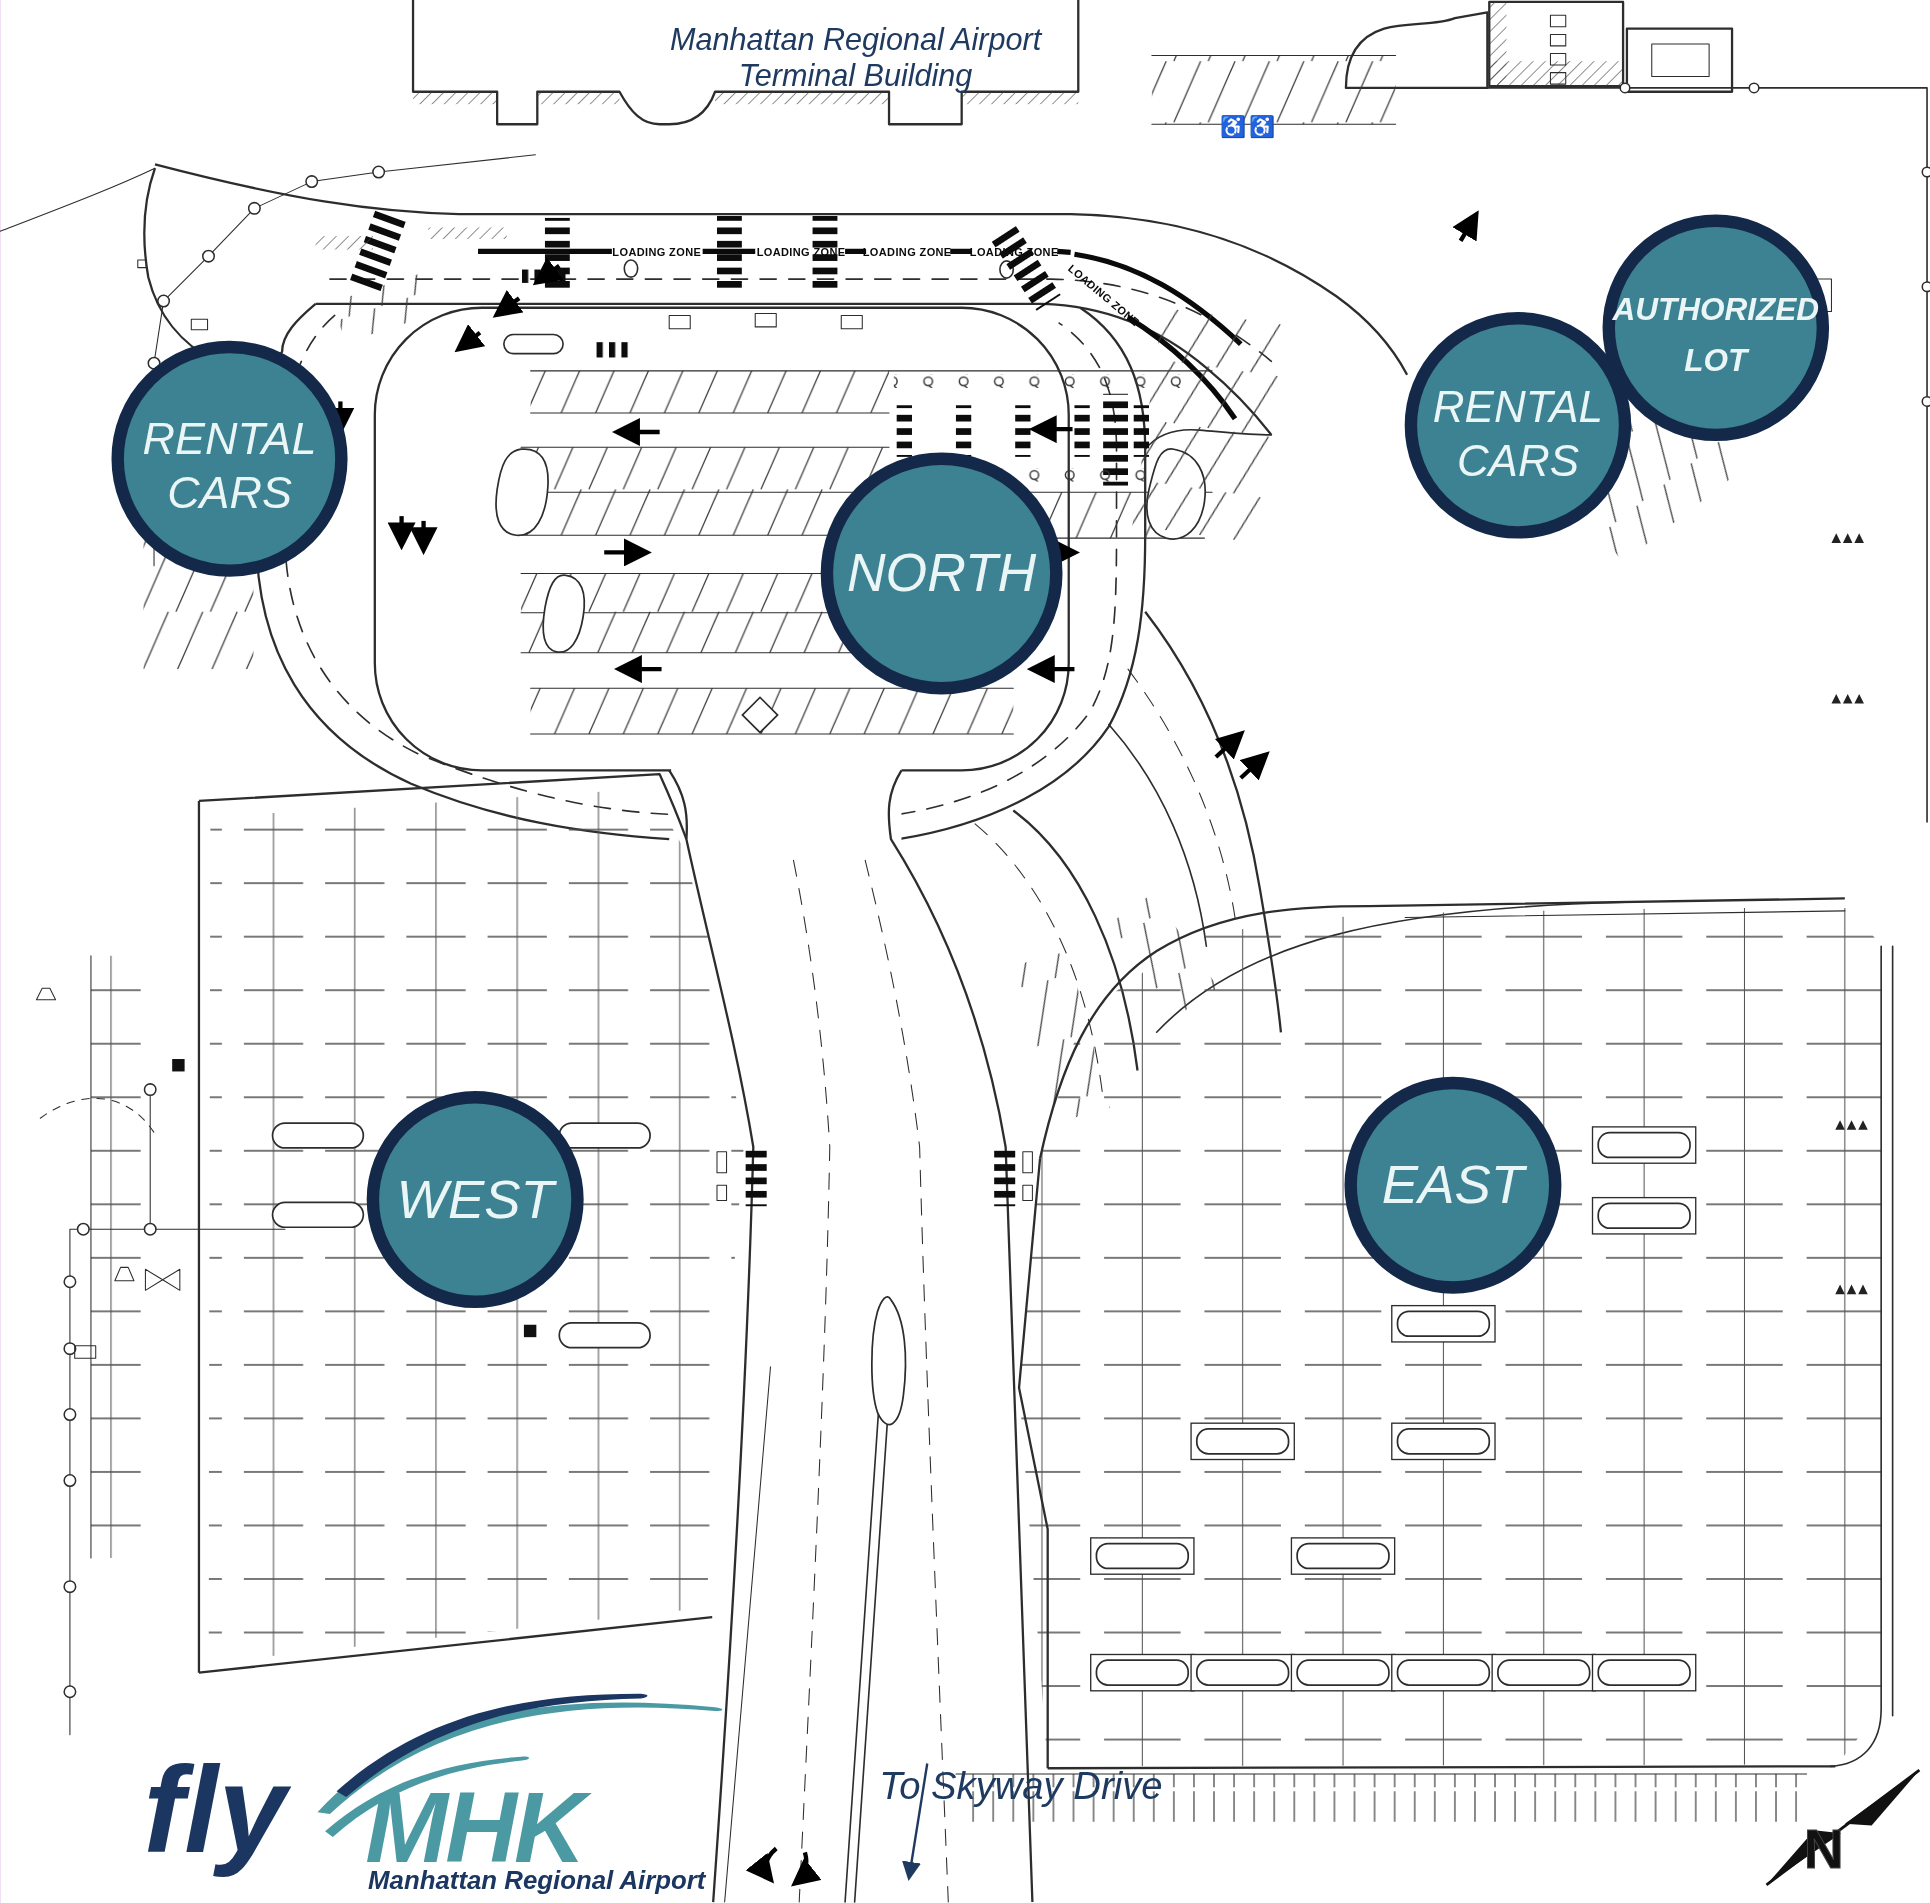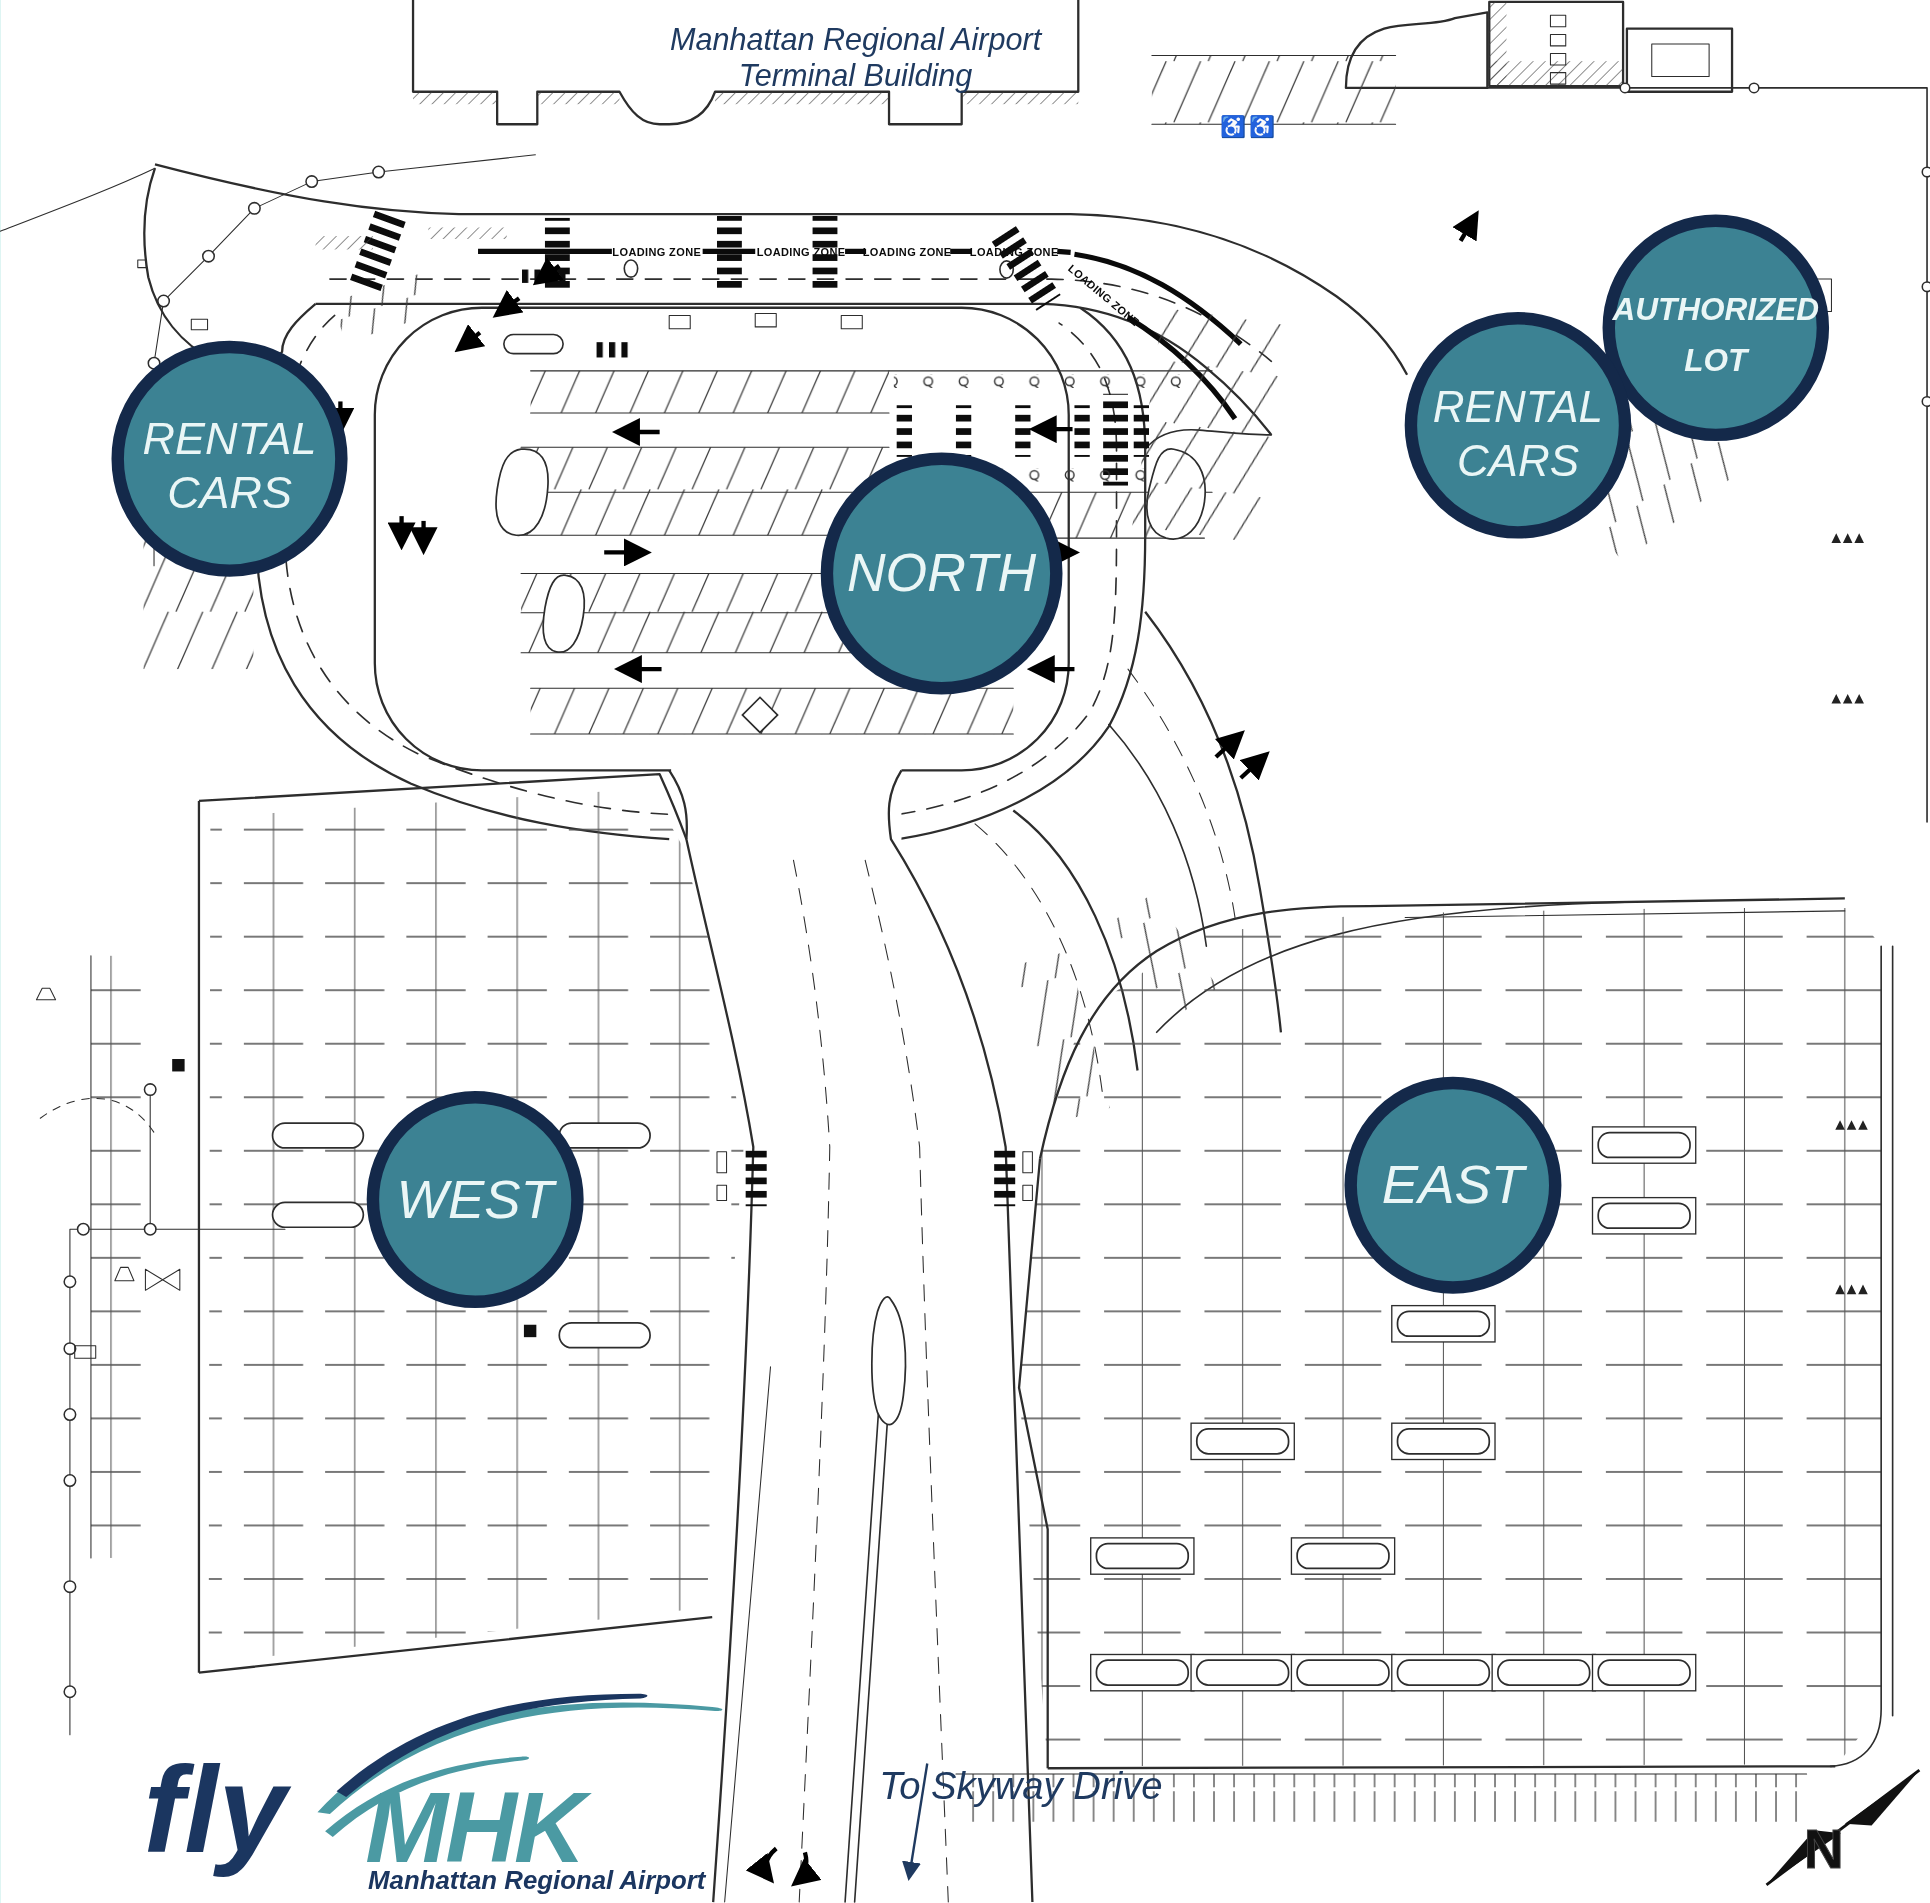--- a/index.html
+++ b/index.html
@@ -1,16 +1,16 @@
 <!DOCTYPE html>
 <html><head>
 <meta charset="utf-8">
 <style>
   html,body{margin:0;padding:0;background:#fff}
-  #map-root{width:1841px;height:1903px;position:relative;background:#14b8a6;font-family:"Liberation Sans",sans-serif}
+  #map-root{width:1841px;height:1903px;position:relative;background:#a21caf;font-family:"Liberation Sans",sans-serif}
   svg{display:block}
   text{user-select:none}
   .ln{fill:none;stroke:#2d2d2d;stroke-width:1.7;stroke-linecap:round;stroke-linejoin:round}
   .ln2{fill:none;stroke:#2d2d2d;stroke-width:2.4;stroke-linejoin:round}
   .thin{stroke-width:1.1}
   .dash{stroke-dasharray:17 13}
   .dash2{stroke-dasharray:8 8}
   .heavy{fill:none;stroke:#0a0a0a;stroke-width:5.5}
   .post{fill:#fff;stroke:#2d2d2d;stroke-width:1.6}
   .island{fill:#fff;stroke:#2d2d2d;stroke-width:1.8}

